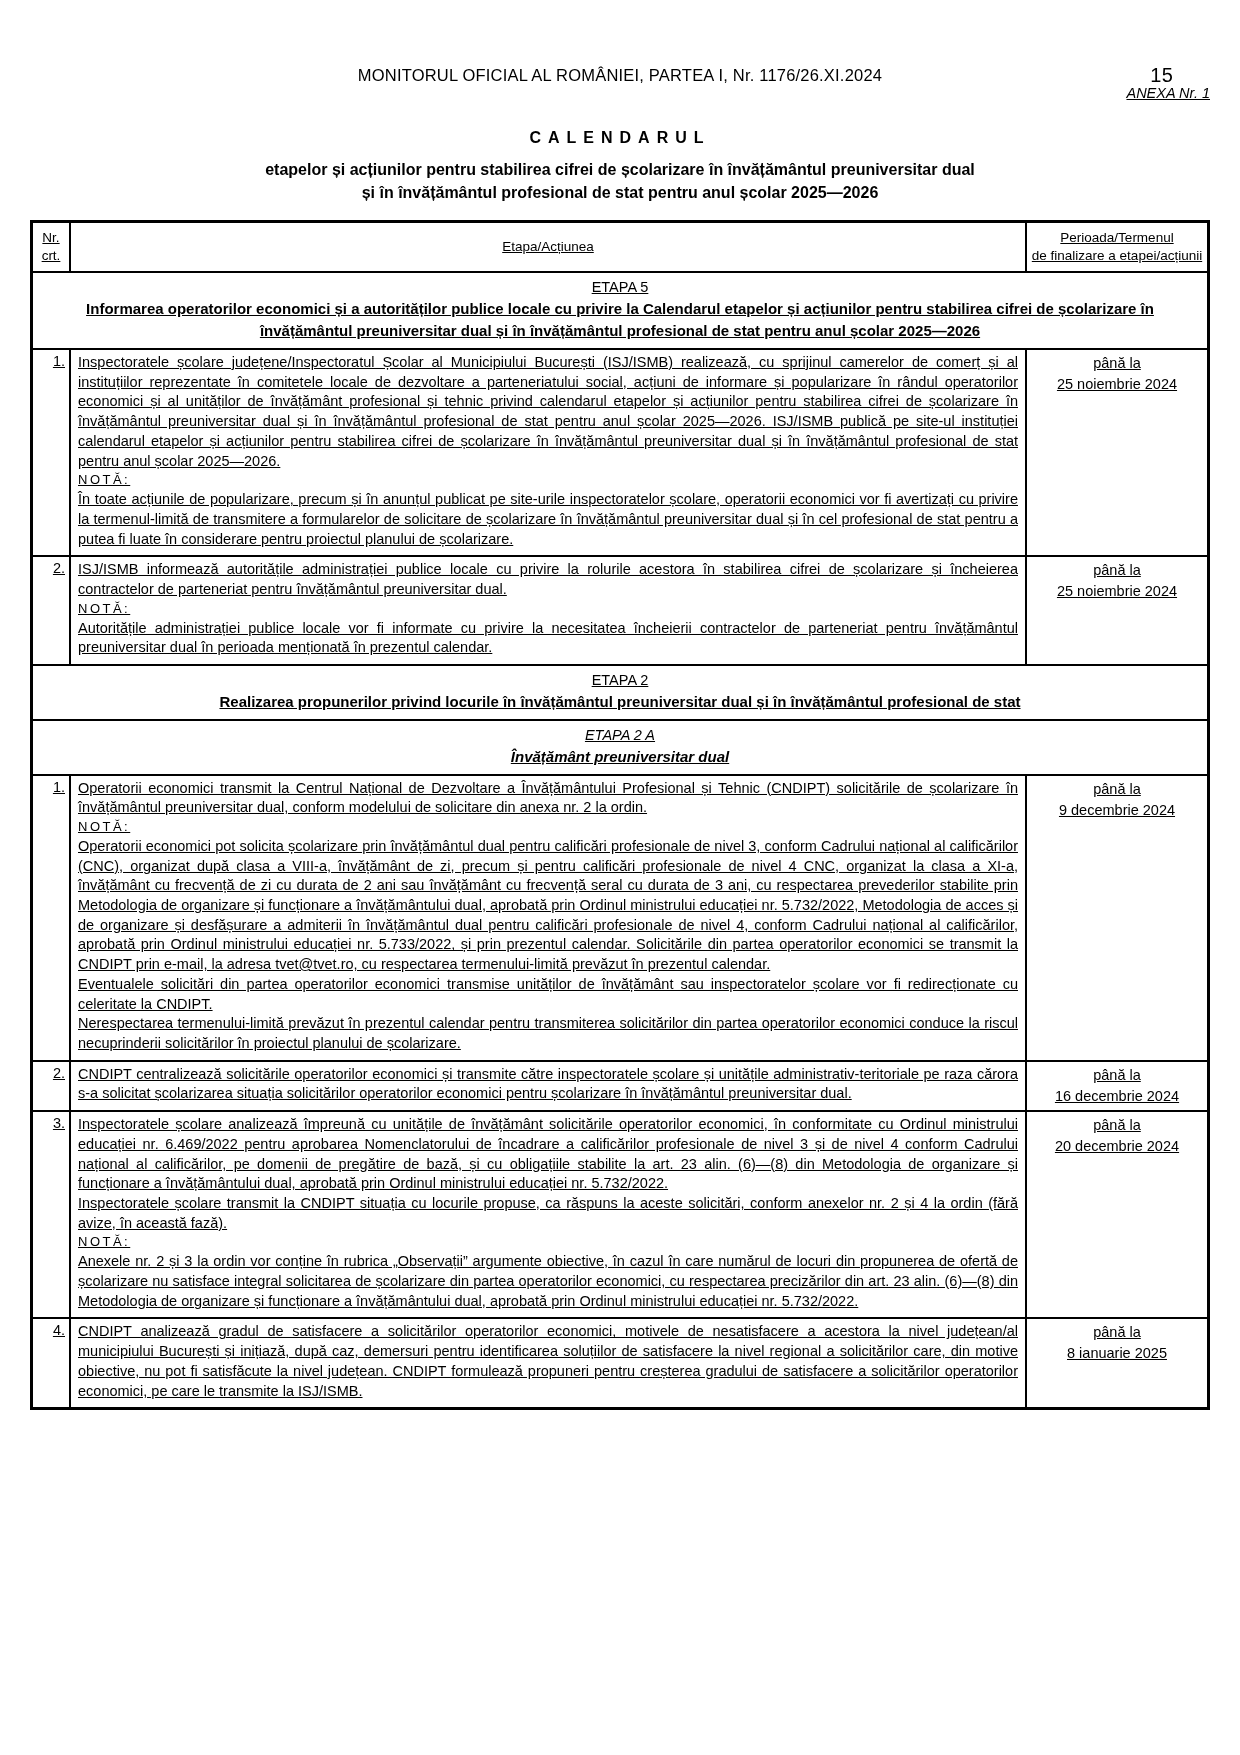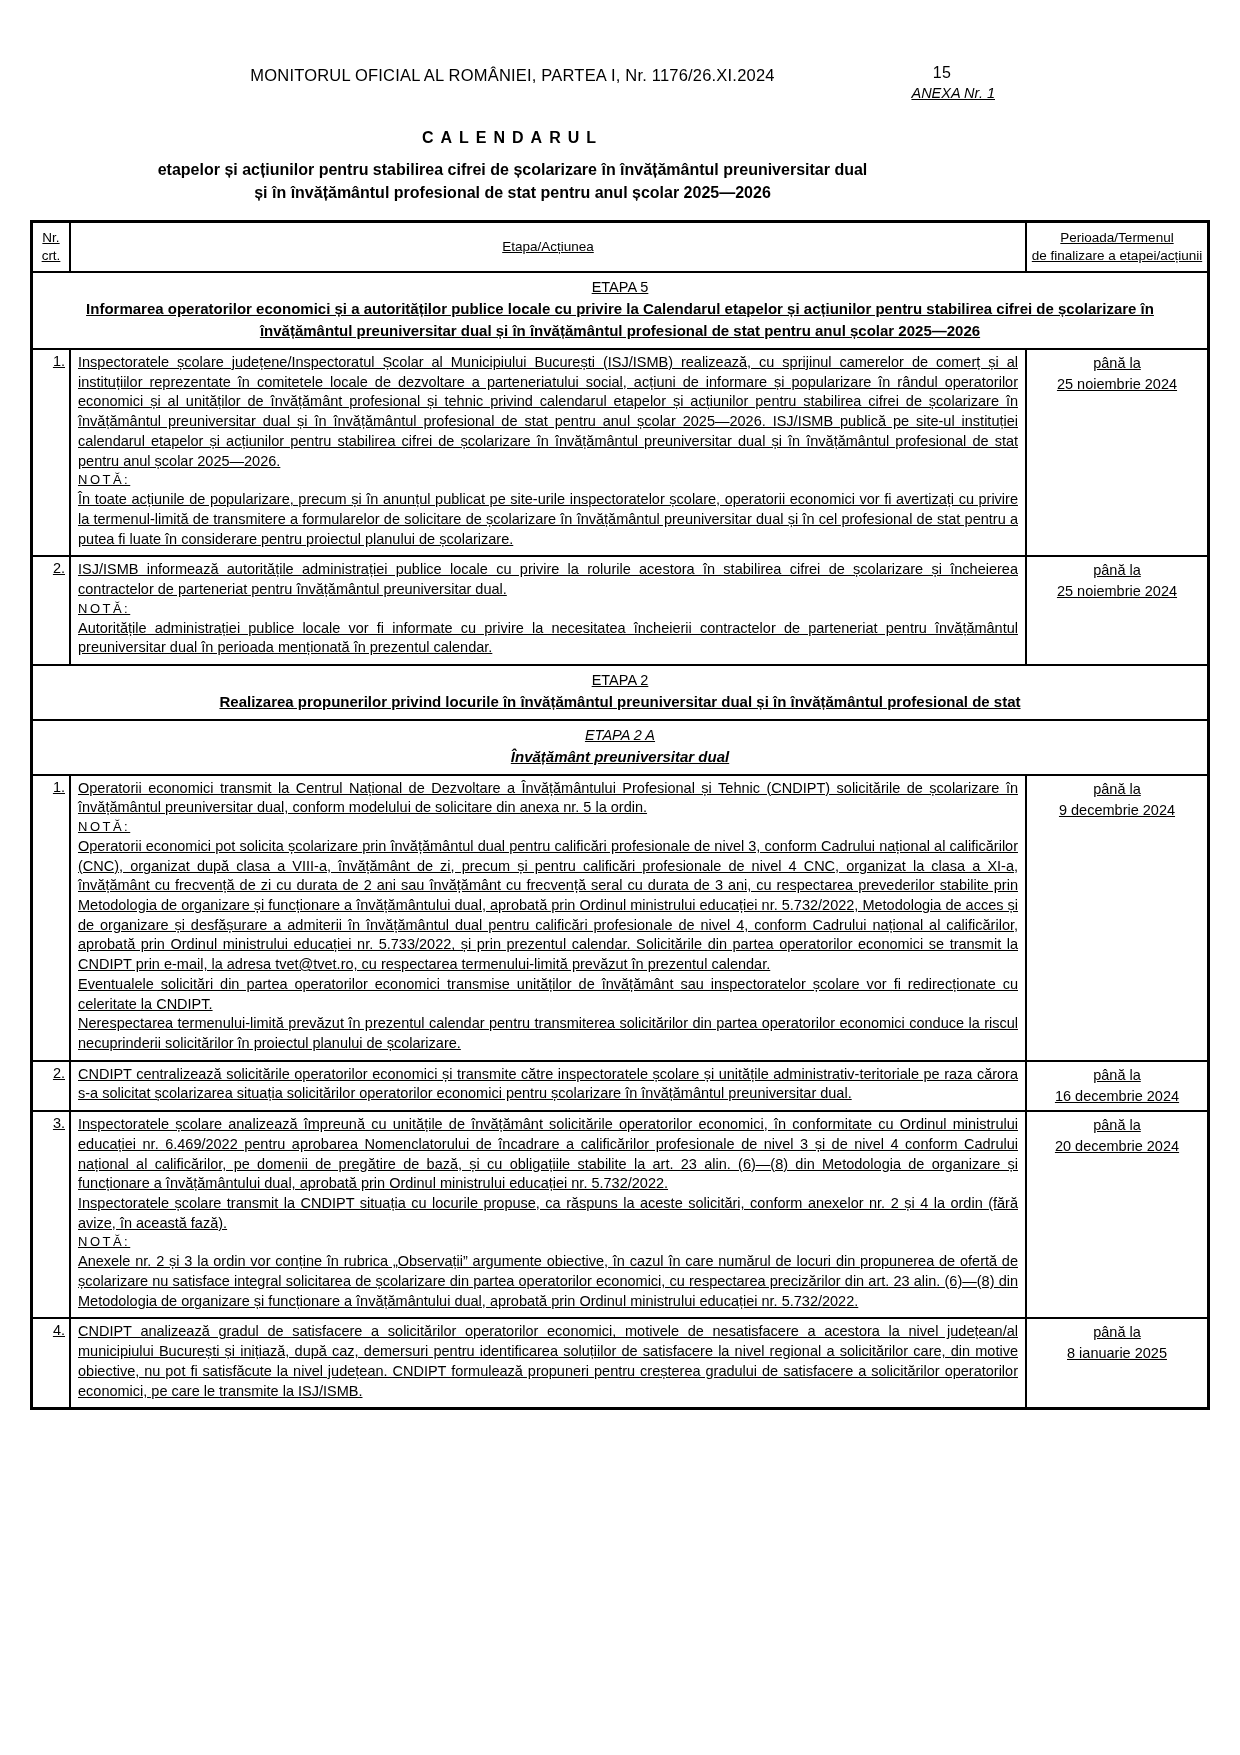--- a/index.html
+++ b/index.html
@@ -3,39 +3,39 @@
 <meta charset="utf-8">
 <style>
   html, body {
     margin: 0;
     padding: 0;
     background: #ffffff;
     color: #000000;
     font-family: "Liberation Sans", sans-serif;
   }
   .page {
-    width: 1025px;
+    width: 1240px;
     height: 1755px;
     position: relative;
     box-sizing: border-box;
     padding: 66px 30px 0 30px;
   }
   
   .running-head {
     position: relative;
     text-align: center;
     font-size: 16.5px;
     letter-spacing: 0.2px;
     font-weight: 400;
   }
   .page-num {
     position: absolute;
     top: -2px;
-    right: 44px;
-    font-size: 16px;
+    right: 37px;
+    font-size: 20px;
   }
   .annex {
     text-align: right;
     font-style: italic;
     font-size: 14.5px;
     text-decoration: underline;
   }
   
   .doc-title {
     text-align: center;
@@ -177,21 +177,21 @@
         </tr>
         <tr>
           <td colspan="3" class="section-cell">
             <div class="section-line italic">ETAPA 2 A</div>
             <div class="section-line bold-italic">Învățământ preuniversitar dual</div>
           </td>
         </tr>
         <tr>
           <td class="num-cell">1.</td>
           <td class="body-cell">
-            <div class="para body">Operatorii economici transmit la Centrul Național de Dezvoltare a Învățământului Profesional și Tehnic (CNDIPT) solicitările de școlarizare în învățământul preuniversitar dual, conform modelului de solicitare din anexa nr. 5 la ordin.</div>
+            <div class="para body">Operatorii economici transmit la Centrul Național de Dezvoltare a Învățământului Profesional și Tehnic (CNDIPT) solicitările de școlarizare în învățământul preuniversitar dual, conform modelului de solicitare din anexa nr. 2 la ordin.</div>
             <div class="para nota">NOTĂ:</div>
             <div class="para body">Operatorii economici pot solicita școlarizare prin învățământul dual pentru calificări profesionale de nivel 3, conform Cadrului național al calificărilor (CNC), organizat după clasa a VIII-a, învățământ de zi, precum și pentru calificări profesionale de nivel 4 CNC, organizat la clasa a XI-a, învățământ cu frecvență de zi cu durata de 2 ani sau învățământ cu frecvență seral cu durata de 3 ani, cu respectarea prevederilor stabilite prin Metodologia de organizare și funcționare a învățământului dual, aprobată prin Ordinul ministrului educației nr. 5.732/2022, Metodologia de acces și de organizare și desfășurare a admiterii în învățământul dual pentru calificări profesionale de nivel 4, conform Cadrului național al calificărilor, aprobată prin Ordinul ministrului educației nr. 5.733/2022, și prin prezentul calendar. Solicitările din partea operatorilor economici se transmit la CNDIPT prin e-mail, la adresa tvet@tvet.ro, cu respectarea termenului-limită prevăzut în prezentul calendar.</div>
             <div class="para body">Eventualele solicitări din partea operatorilor economici transmise unităților de învățământ sau inspectoratelor școlare vor fi redirecționate cu celeritate la CNDIPT.</div>
             <div class="para body">Nerespectarea termenului-limită prevăzut în prezentul calendar pentru transmiterea solicitărilor din partea operatorilor economici conduce la riscul necuprinderii solicitărilor în proiectul planului de școlarizare.</div>
           </td>
           <td class="dl-cell">până la
 9 decembrie 2024</td>
         </tr>
         <tr>
           <td class="num-cell">2.</td>

